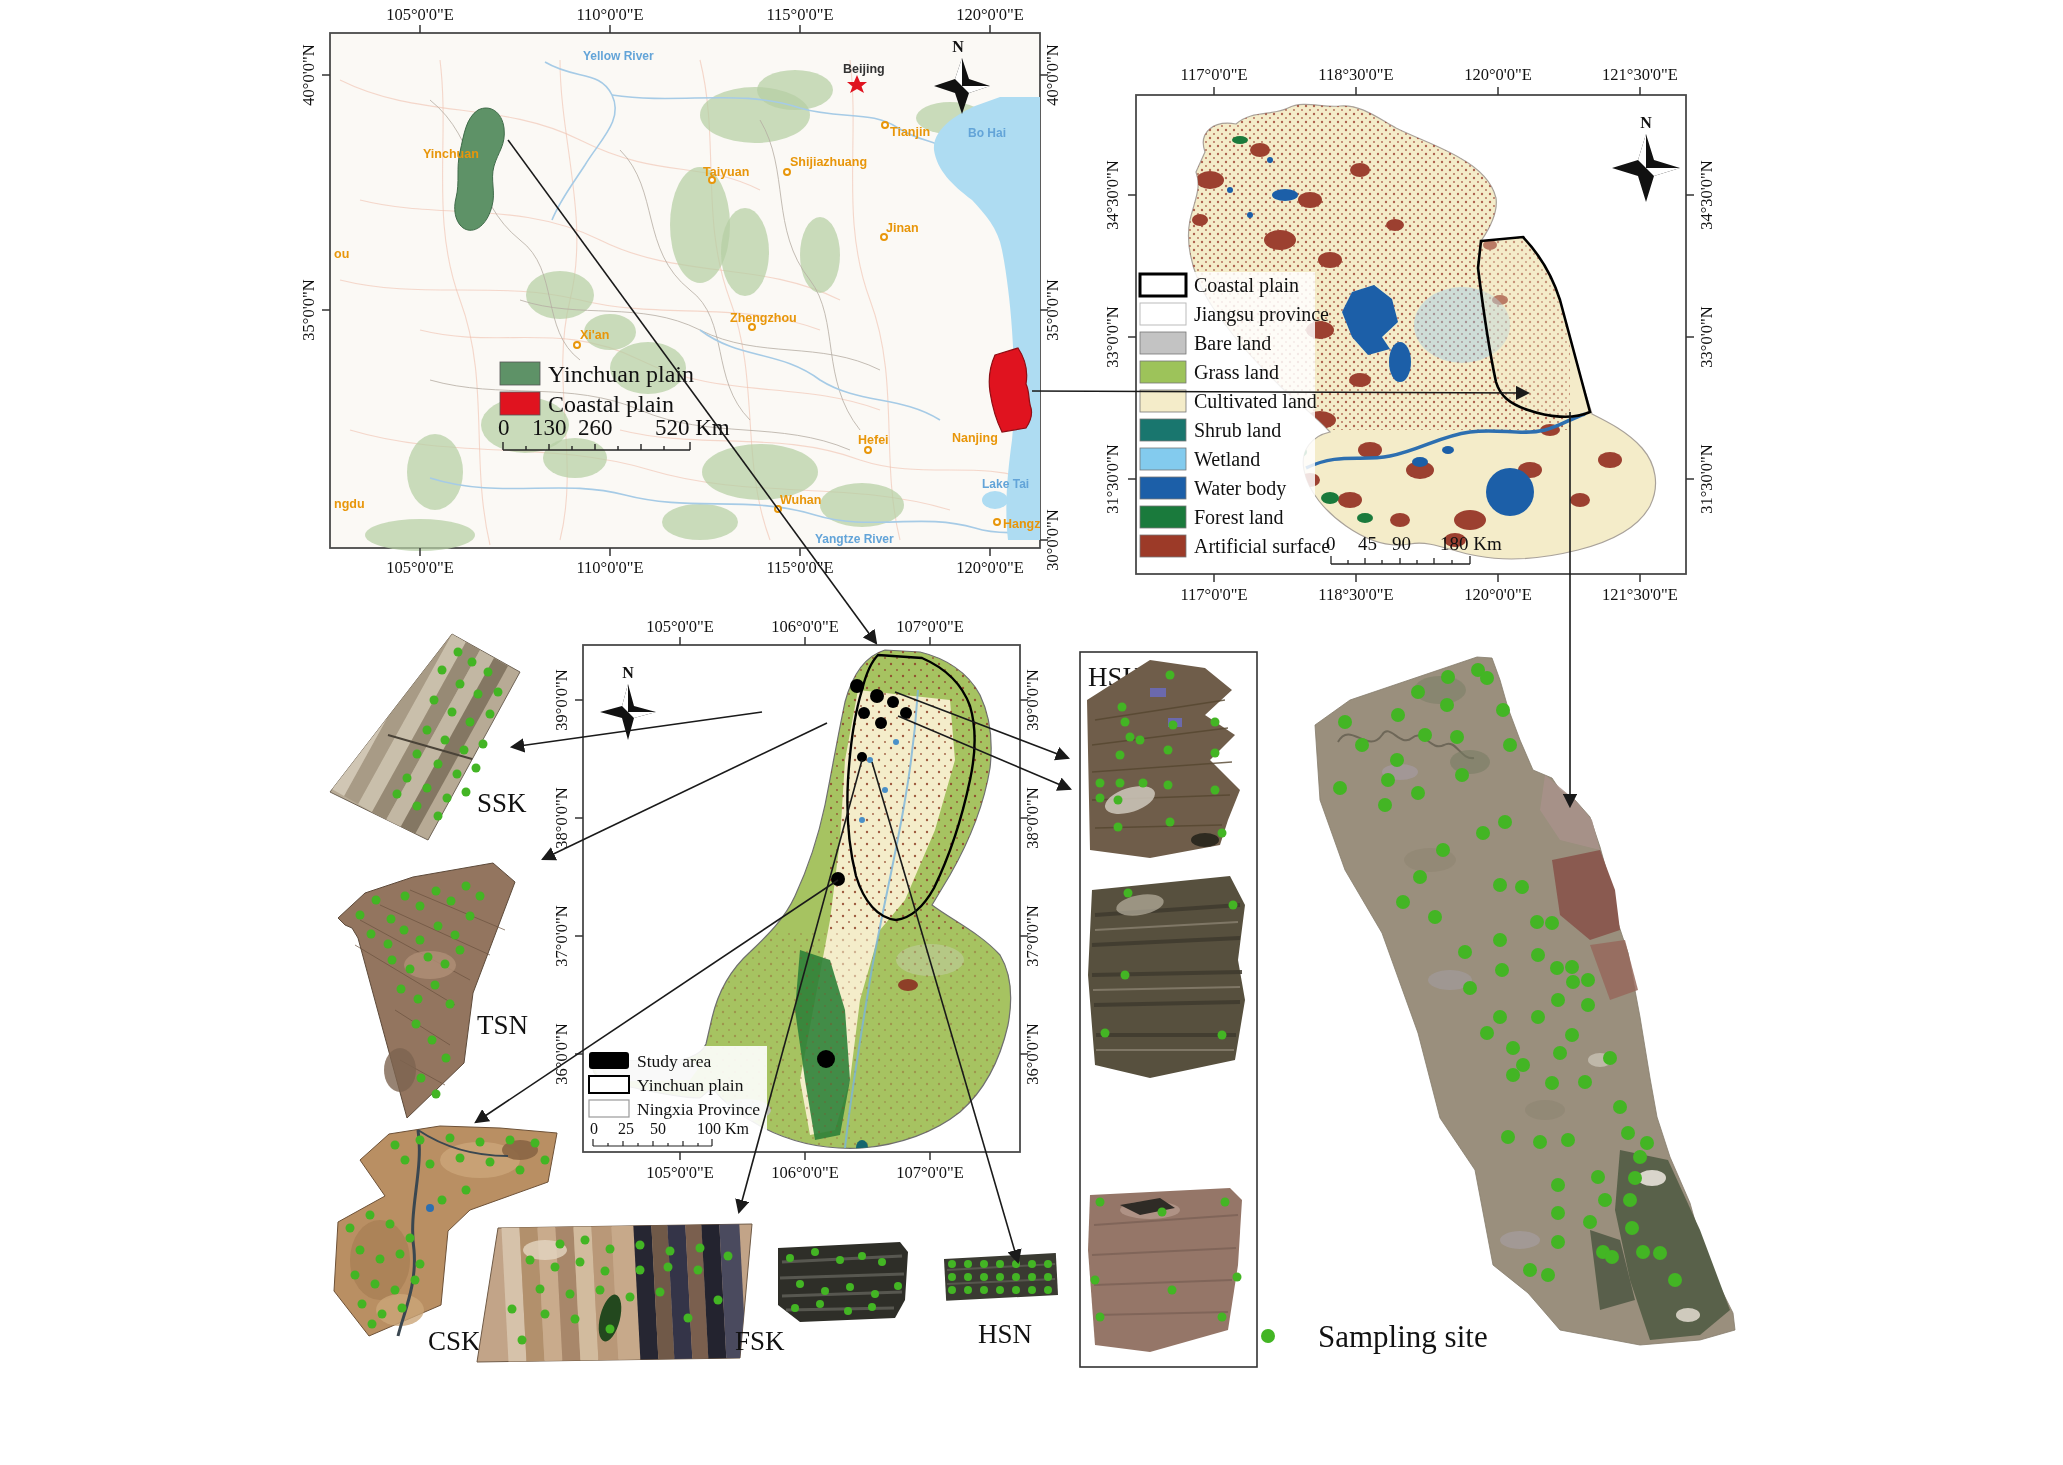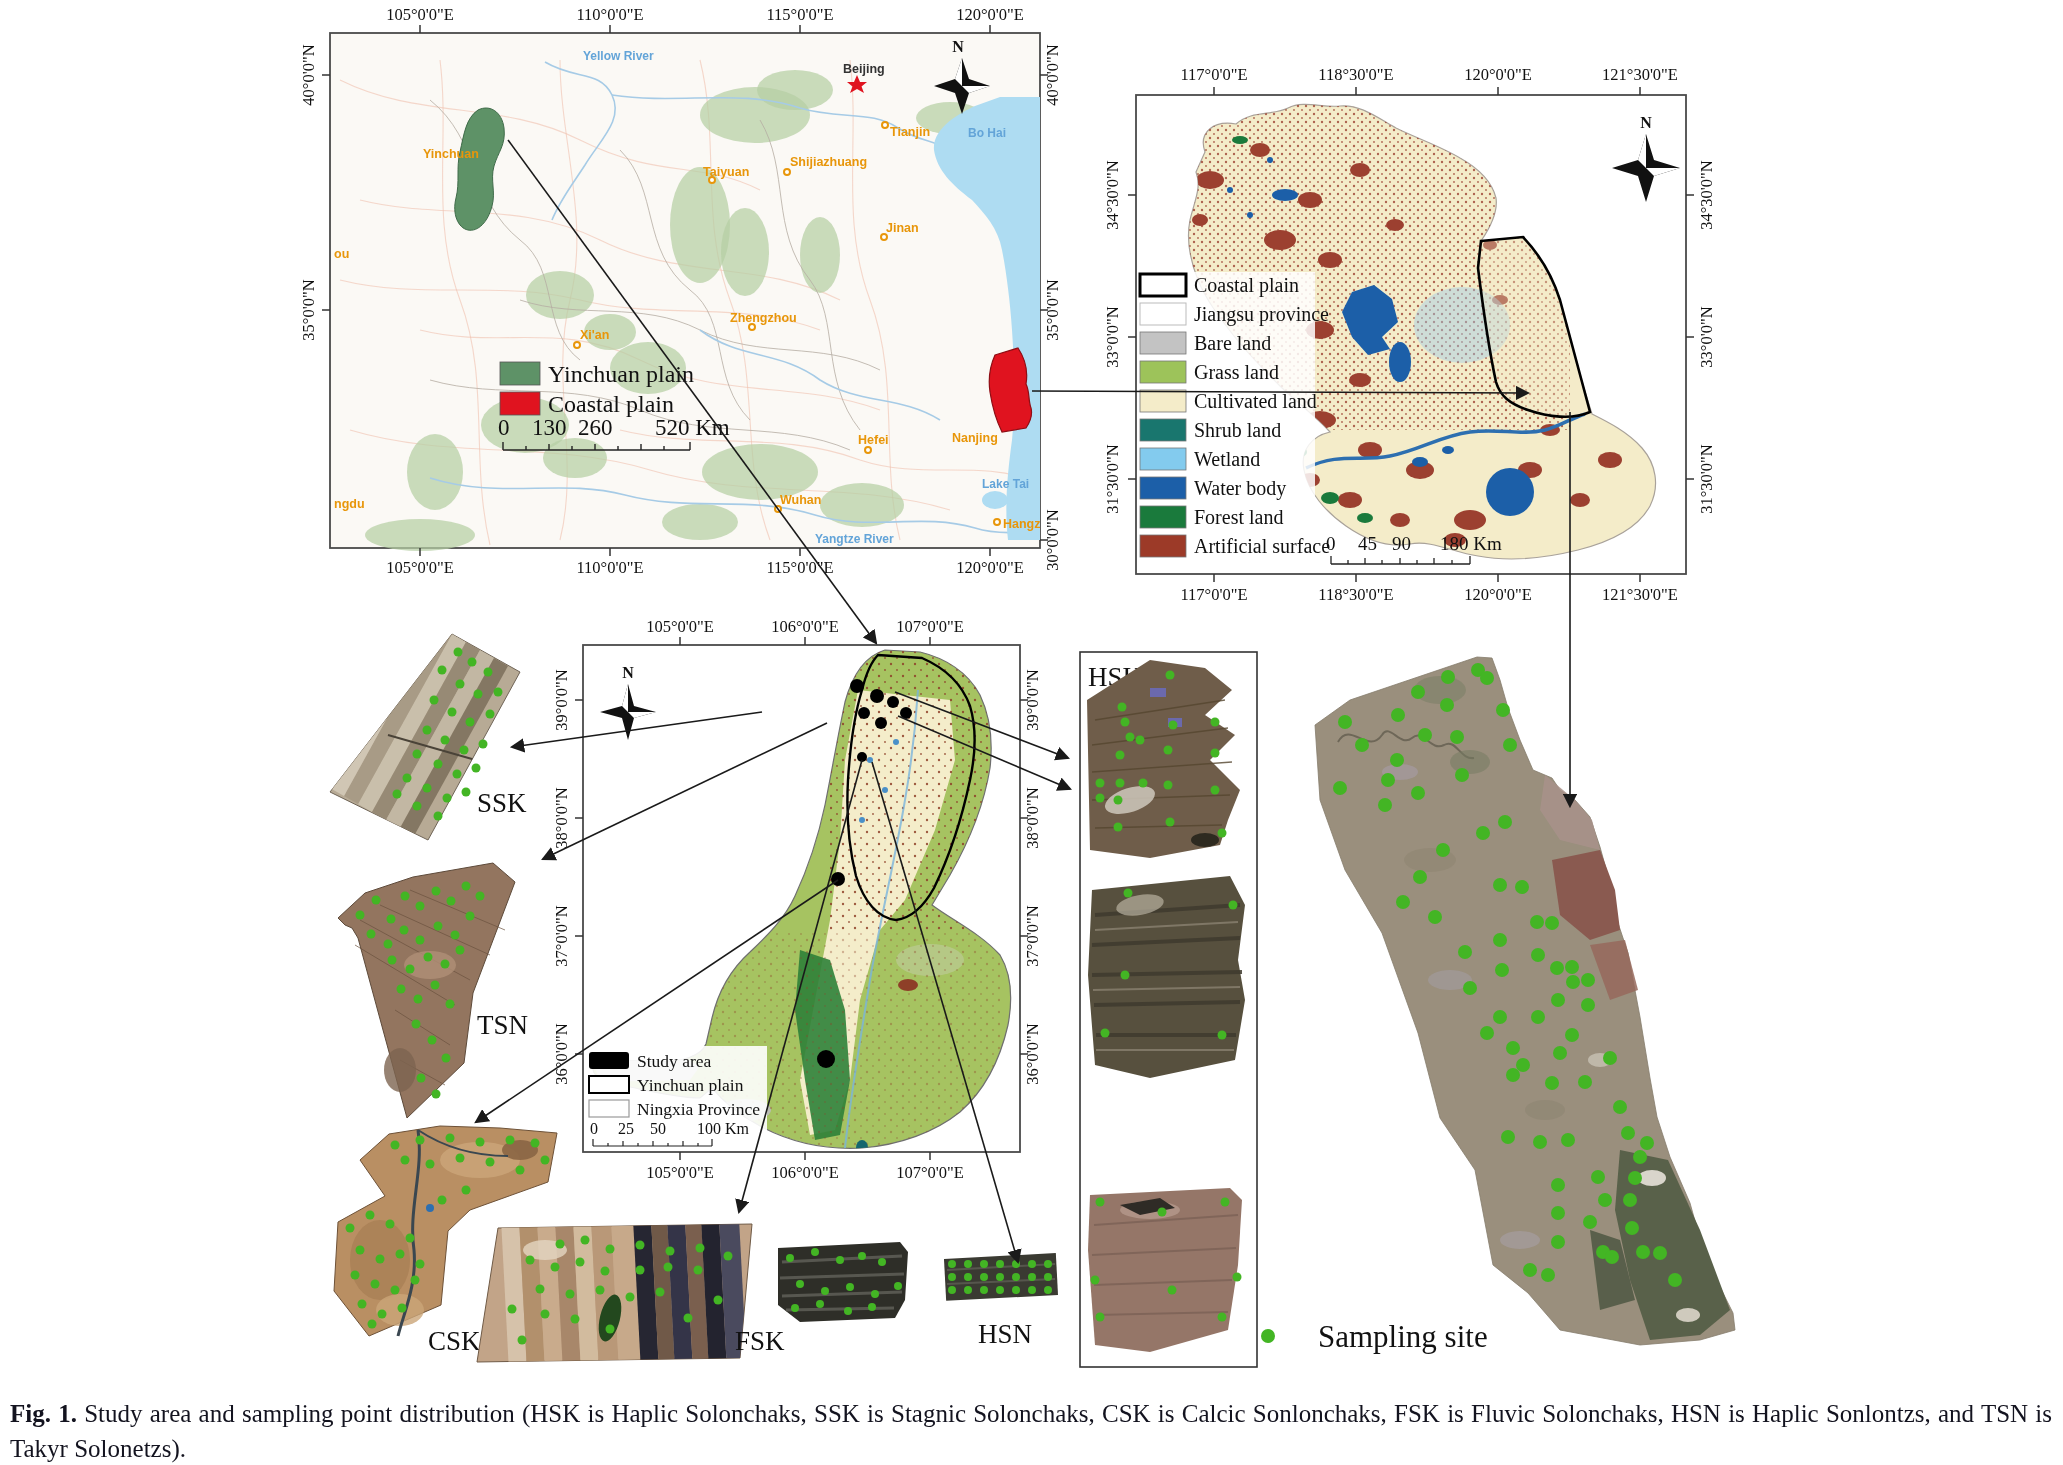--- a/index.html
+++ b/index.html
@@ -862,17 +862,13 @@
     <line class="arrow" x1="762" y1="712" x2="512" y2="747" marker-end="url(#arr)"></line>
     <line class="arrow" x1="827" y1="723" x2="543" y2="859" marker-end="url(#arr)"></line>
     <line class="arrow" x1="838" y1="880" x2="476" y2="1122" marker-end="url(#arr)"></line>
     <line class="arrow" x1="862" y1="760" x2="739" y2="1212" marker-end="url(#arr)"></line>
     <line class="arrow" x1="872" y1="762" x2="1018" y2="1262" marker-end="url(#arr)"></line>
     <line class="arrow" x1="895" y1="692" x2="1068" y2="758" marker-end="url(#arr)"></line>
     <line class="arrow" x1="898" y1="716" x2="1070" y2="789" marker-end="url(#arr)"></line>
   </g>
 </svg>
 
-<div id="caption">
-  <b>Fig. 1.</b>
-  <span>Study area and sampling point distribution (HSK is Haplic Solonchaks, SSK is Stagnic Solonchaks, CSK is Calcic Sonlonchaks, FSK is Fluvic Solonchaks, HSN is Haplic Sonlontzs, and TSN is Takyr Solonetzs).</span>
 </div>
-</div>
 
 </body></html>

